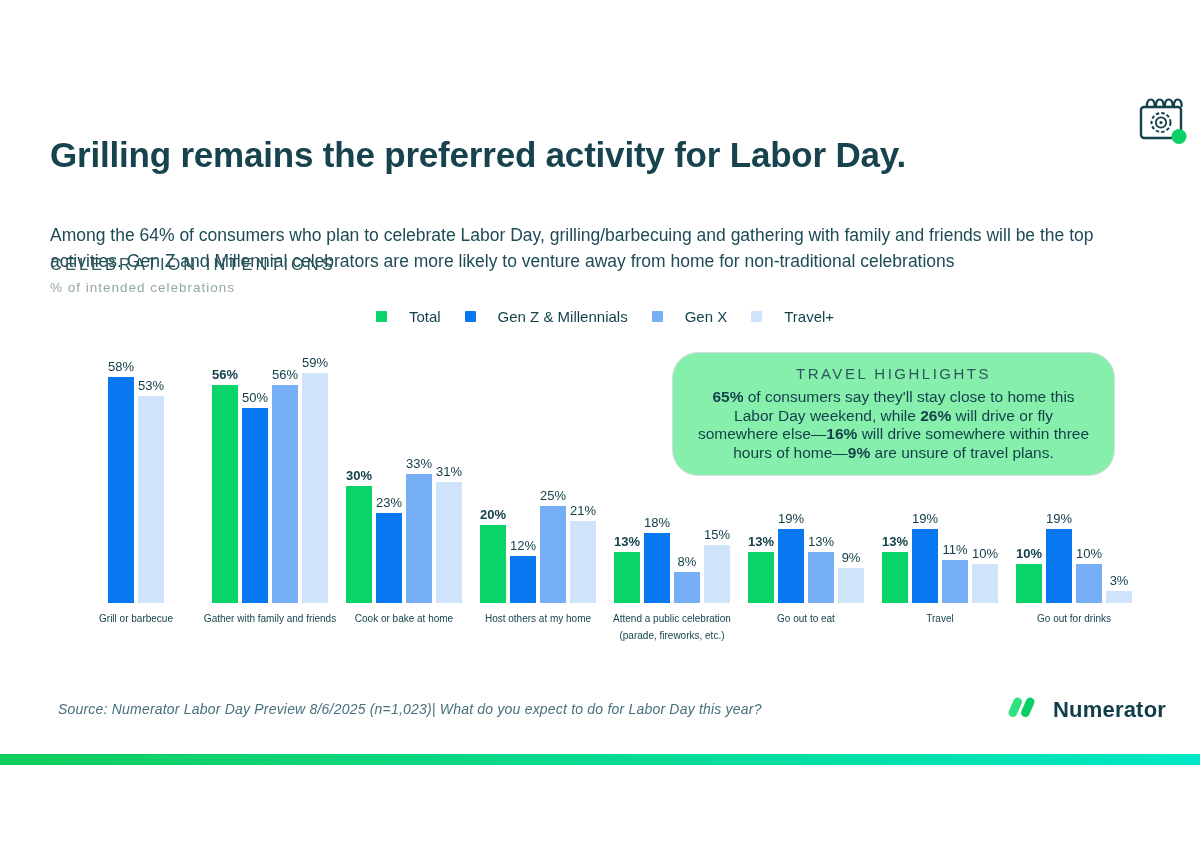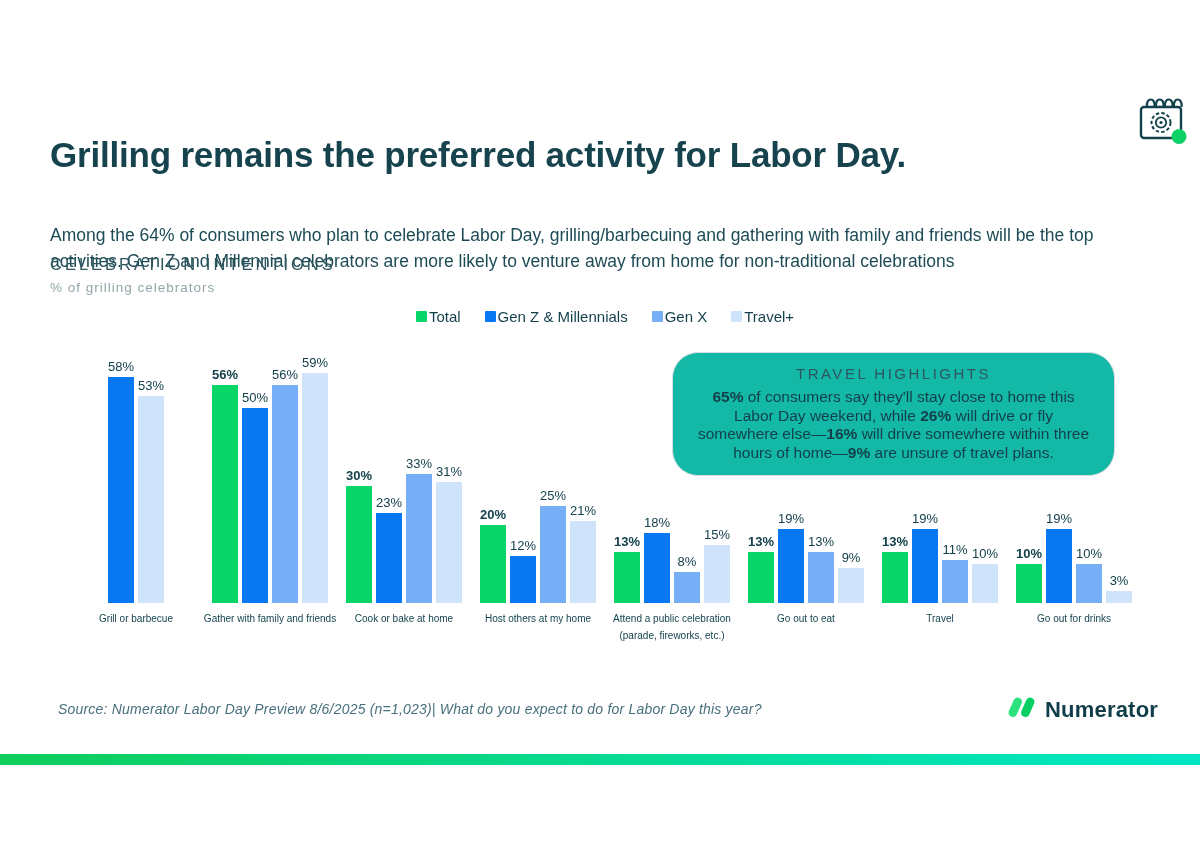--- a/index.html
+++ b/index.html
@@ -21,49 +21,49 @@
   }
   .section-subheading {
     position:absolute; left:50px; top:280px;
     font-size:13.5px; letter-spacing:1px; color:#93a6ab;
   }
   .legend {
     position:absolute; left:69px; top:308px; width:1072px;
     display:flex; justify-content:center; gap:24px;
     font-size:15px; color:#123f4a;
   }
-  .legend-item { display:flex; align-items:center; gap:2px; }
+  .legend-item { display:flex; align-items:center; gap:22px; }
   .legend-swatch { width:11px; height:11px; border-radius:1px; }
   .chart {
     position:absolute; left:69px; top:338px; width:1072px;
     display:flex;
   }
   .group { width:134px; display:flex; flex-direction:column; align-items:center; }
   .bars { height:265px; display:flex; align-items:flex-end; gap:4px; }
   .bar-col { display:flex; flex-direction:column; align-items:center; justify-content:flex-end; }
   .bar-label { font-size:13px; color:#14414b; margin-bottom:3px; white-space:nowrap; }
   .bar-label.bold { font-weight:bold; }
   .bar { width:26px; }
   .cat-label {
     margin-top:7px; font-size:10px; line-height:17px; color:#16454f;
     text-align:center; max-width:142px;
   }
   .travel-box {
     position:absolute; left:672px; top:352px; width:443px; box-sizing:border-box;
-    background:#14b8a6; border:1px solid #d7dde0; border-radius:26px;
+    background:#86efac; border:1px solid #d7dde0; border-radius:26px;
     padding:12px 20px 13px; text-align:center;
   }
   .travel-title { font-size:15px; letter-spacing:2.5px; color:#2e565e; margin-bottom:6px; }
   .travel-body { font-size:15.5px; line-height:18.5px; color:#123f4a; margin:0;text-align:center; }
   .travel-body b { font-weight:bold; }
   .source-text {
     position:absolute; left:58px; top:701px;
     font-size:14px; color:#48707c; letter-spacing:0.2px;font-style:italic;
   }
-  .logo { position:absolute; left:1008px; top:694px; display:flex; align-items:center; gap:9px; }
+  .logo { position:absolute; left:1008px; top:694px; display:flex; align-items:center; gap:17px; }
   .logo-text { font-size:22px; font-weight:bold; color:#103d49; letter-spacing:0.2px; }
   .bottom-bar {
     position:absolute; left:0; top:754px; width:1200px; height:11px;
   }
   .calendar-icon { position:absolute; left:1134px; top:91px; }
 </style>
 </head>
 <body>
 
 <div class="canvas">
@@ -81,21 +81,21 @@
       <circle cx="45" cy="45.5" r="7.5" fill="#0bd166"></circle>
     </svg>
   </span>
 
   <div class="page-title">Grilling remains the preferred activity for Labor Day.</div>
 
   <div class="page-subtitle">Among the 64% of consumers who plan to celebrate Labor Day, grilling/barbecuing and gathering with family and friends will be the top activities. Gen Z and Millennial celebrators are more likely to venture away from home for non-traditional celebrations</div>
 
   <div class="section-heading">CELEBRATION INTENTIONS</div>
 
-  <div class="section-subheading">% of grilling celebrators</div>
+  <div class="section-subheading">% of intended celebrations</div>
 
   <div class="legend" id="legend">
       <div class="legend-item">
         <span class="legend-swatch" style="background: rgb(9, 213, 104);"></span>
         <span>Total</span>
       </div>
       <div class="legend-item">
         <span class="legend-swatch" style="background: rgb(8, 120, 240);"></span>
         <span>Gen Z &amp; Millennials</span>
       </div>

